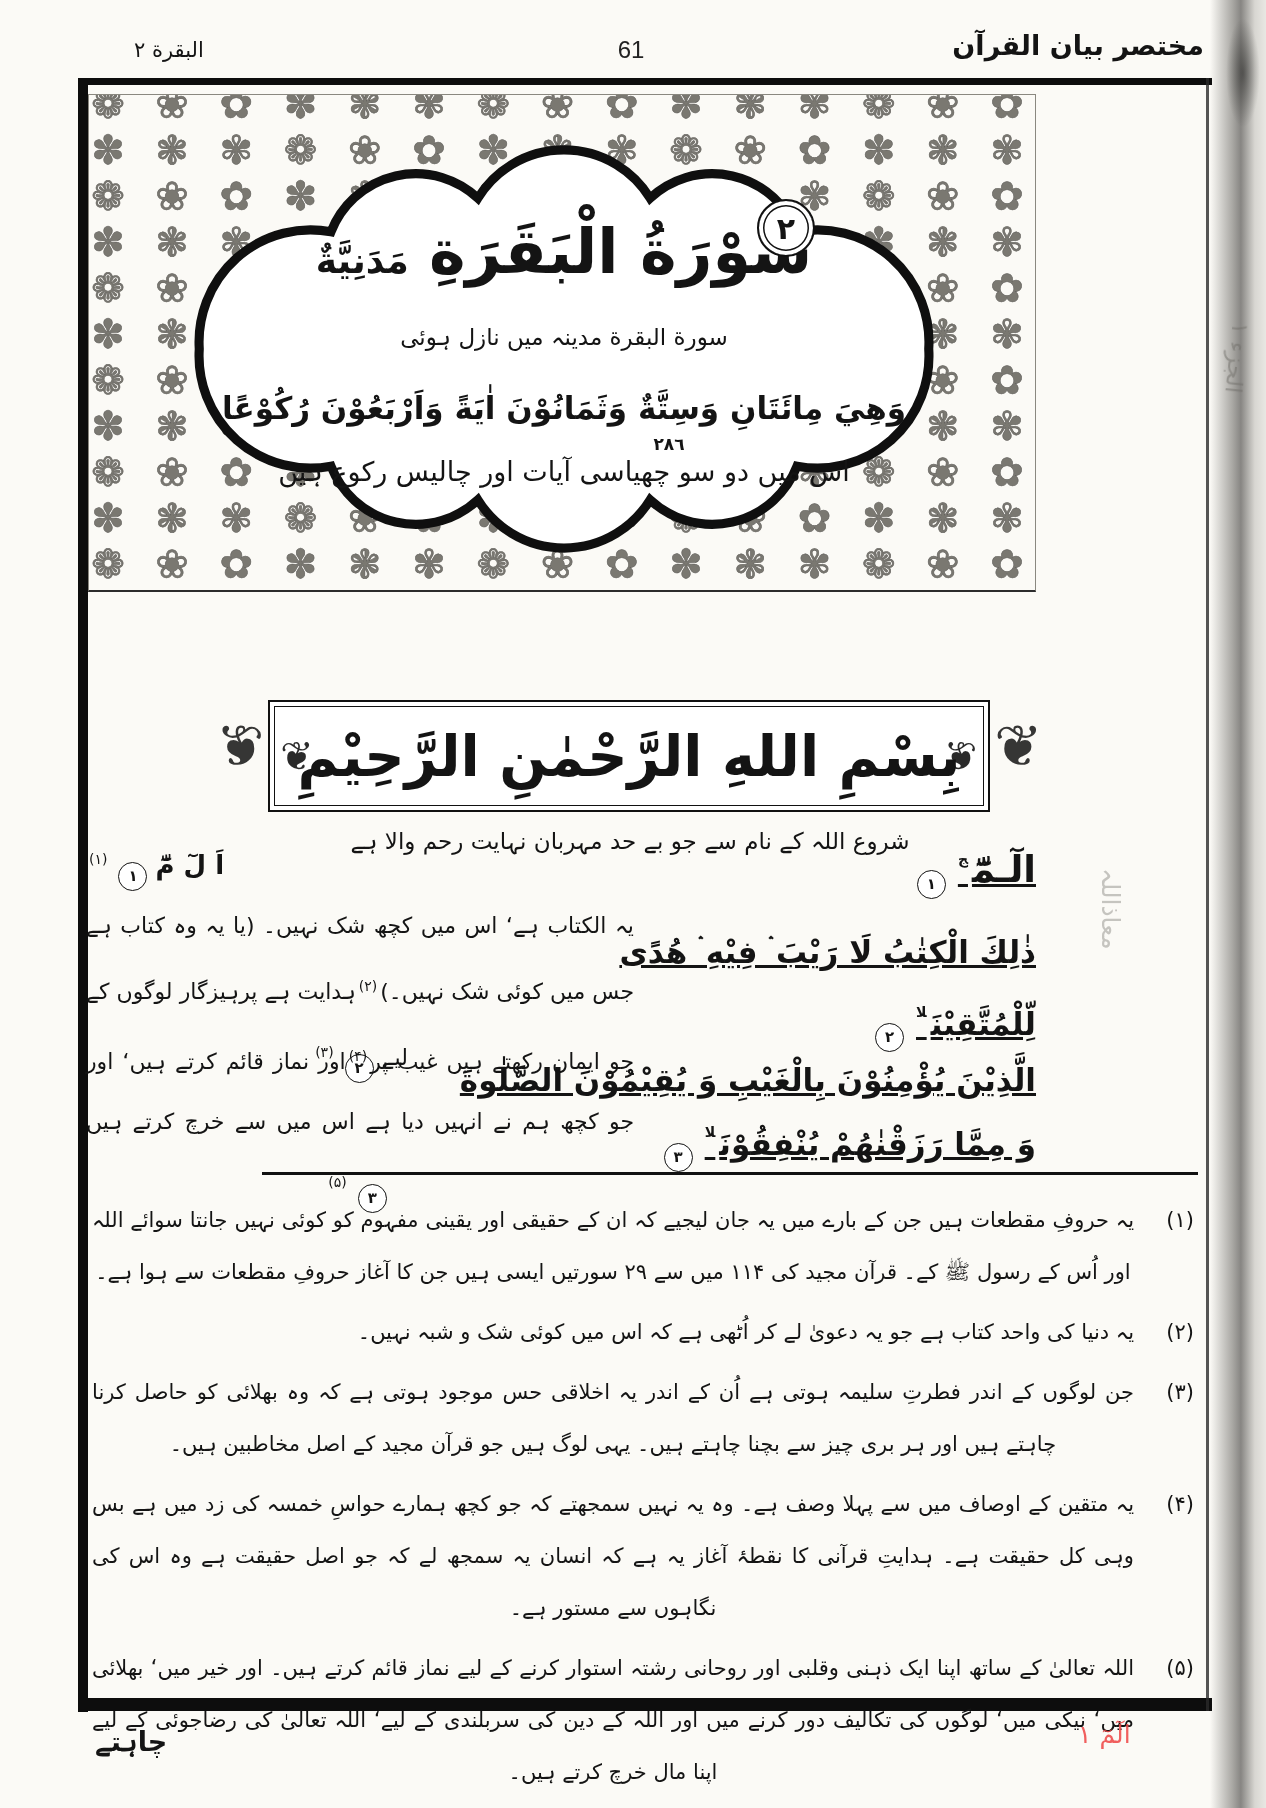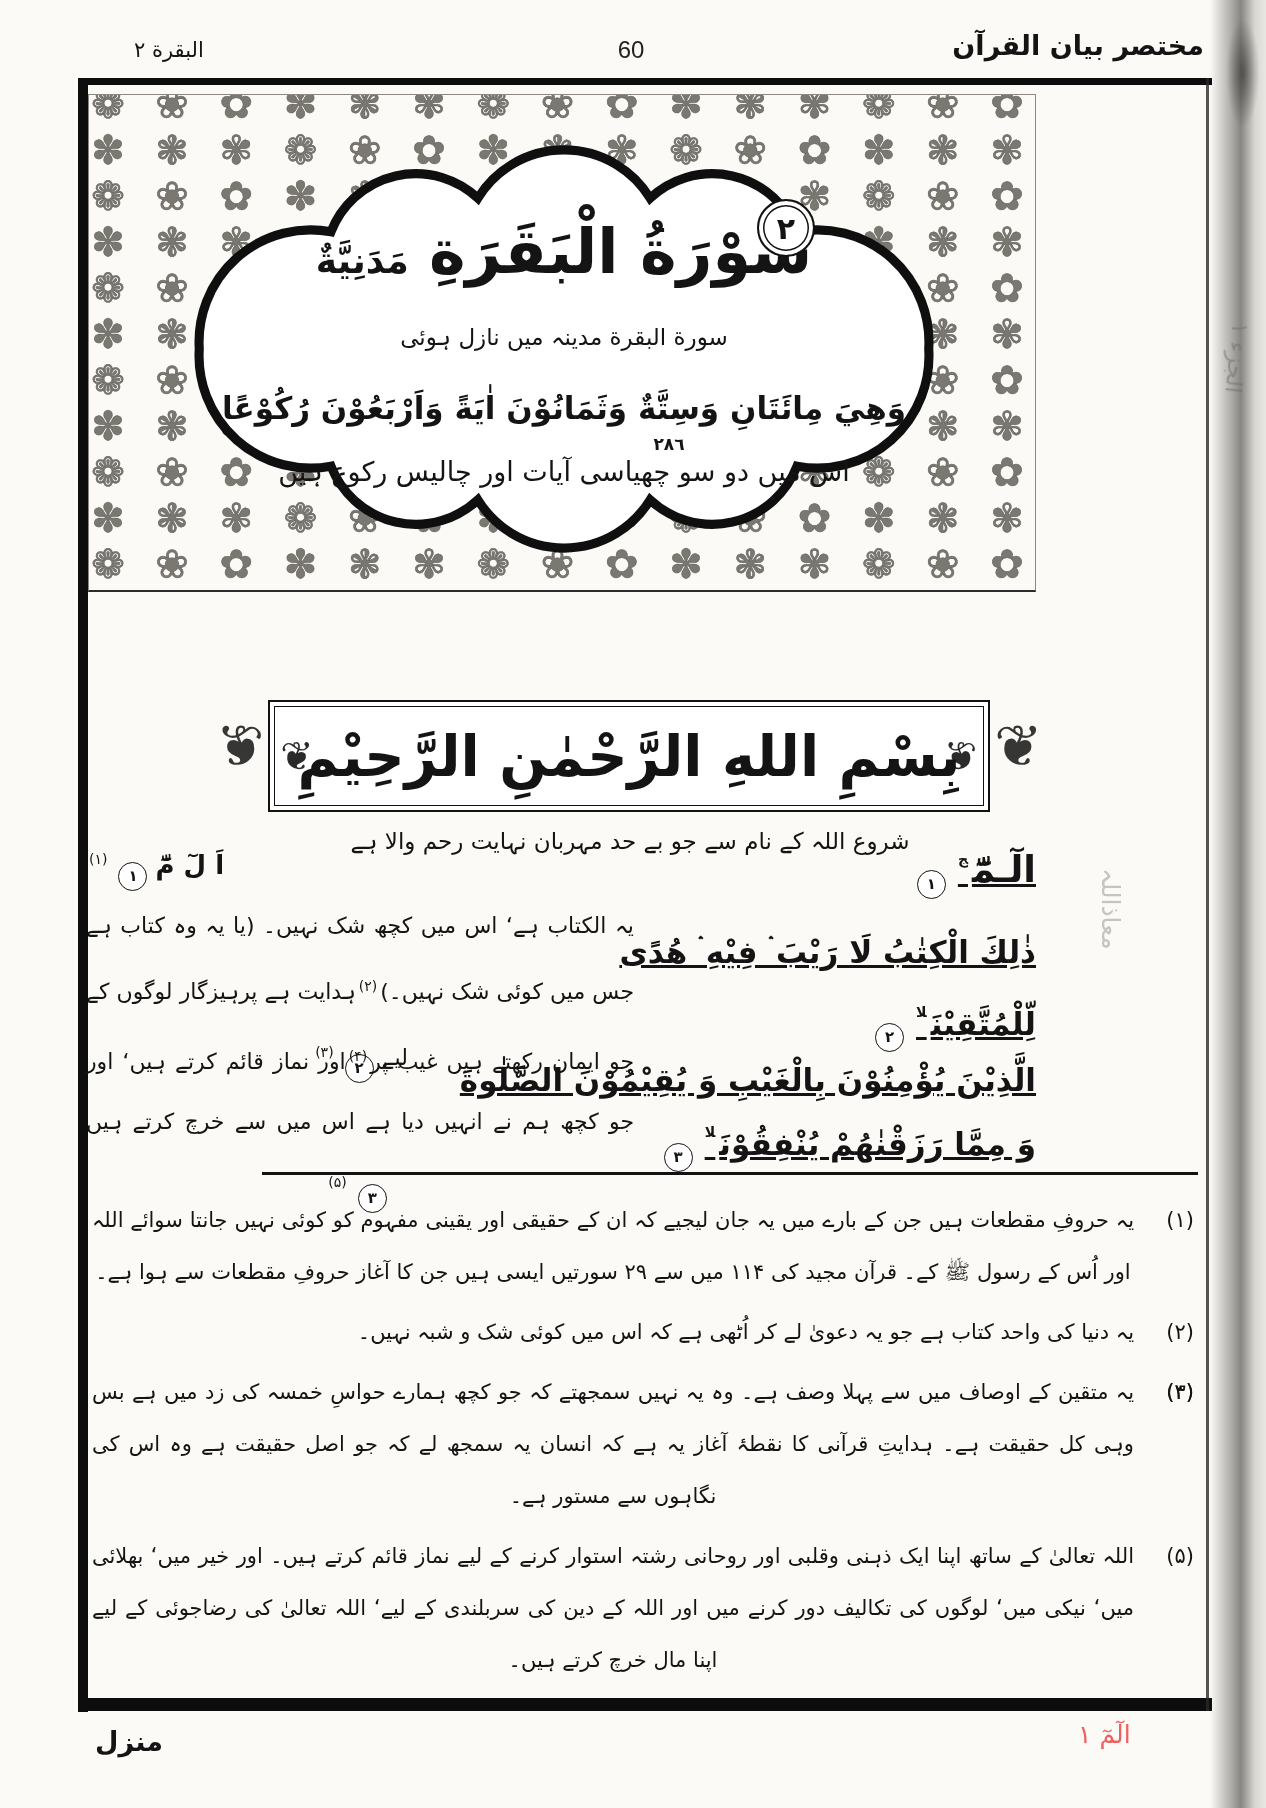--- a/index.html
+++ b/index.html
@@ -91,21 +91,21 @@
   .foot-left{position:absolute;left:95px;top:1726px;font-size:27px;font-weight:bold;}
   .foot-right{position:absolute;left:1078px;top:1720px;font-size:25px;color:#ef4444;
     filter:blur(.4px);opacity:.85;}
 </style>
 </head>
 <body>
 
 <div class="page" data-name="scanned-book-page">
 
   <div class="hdr-right" data-name="booklet-title">مختصر بيان القرآن</div>
-  <div class="hdr-center" data-name="page-number">60</div>
+  <div class="hdr-center" data-name="page-number">61</div>
   <div class="hdr-left" data-name="surah-reference">البقرة ۲</div>
   <div class="rule-top" data-name="header-rule"></div>
   <div class="bar-left" data-name="left-frame-bar"></div>
   <div class="bar-bottom" data-name="bottom-frame-bar"></div>
   <div class="line-right" data-name="right-frame-line"></div>
 
   <div class="gutter" data-name="book-gutter-shadow"></div>
   <div class="gutter-smudge" data-name="scan-smudge"></div>
   <div class="margin-note top" data-name="handwritten-margin-note">الجزء ۱</div>
   <div class="margin-note mid" data-name="faded-margin-note">معاذاللہ</div>
@@ -179,27 +179,28 @@
     <div class="fn" data-name="footnote">
       <span class="fn-num" data-name="footnote-number">(۱)</span>
       <span data-name="footnote-text">یہ حروفِ مقطعات ہیں جن کے بارے میں یہ جان لیجیے کہ ان کے حقیقی اور یقینی مفہوم کو کوئی نہیں جانتا سوائے اللہ اور اُس کے رسول ﷺ کے۔ قرآن مجید کی ۱۱۴ میں سے ۲۹ سورتیں ایسی ہیں جن کا آغاز حروفِ مقطعات سے ہوا ہے۔</span>
     </div>
     <div class="fn single" data-name="footnote">
       <span class="fn-num" data-name="footnote-number">(۲)</span>
       <span data-name="footnote-text">یہ دنیا کی واحد کتاب ہے جو یہ دعویٰ لے کر اُٹھی ہے کہ اس میں کوئی شک و شبہ نہیں۔</span>
     </div>
     <div class="fn" data-name="footnote">
       <span class="fn-num" data-name="footnote-number">(۳)</span>
+      <span data-name="footnote-text">جن لوگوں کے اندر فطرتِ سلیمہ ہوتی ہے اُن کے اندر یہ اخلاقی حس موجود ہوتی ہے کہ وہ بھلائی کو حاصل کرنا چاہتے ہیں اور ہر بری چیز سے بچنا چاہتے ہیں۔ یہی لوگ ہیں جو قرآن مجید کے اصل مخاطبین ہیں۔</span>
     </div>
     <div class="fn" data-name="footnote">
       <span class="fn-num" data-name="footnote-number">(۴)</span>
       <span data-name="footnote-text">یہ متقین کے اوصاف میں سے پہلا وصف ہے۔ وہ یہ نہیں سمجھتے کہ جو کچھ ہمارے حواسِ خمسہ کی زد میں ہے بس وہی کل حقیقت ہے۔ ہدایتِ قرآنی کا نقطۂ آغاز یہ ہے کہ انسان یہ سمجھ لے کہ جو اصل حقیقت ہے وہ اس کی نگاہوں سے مستور ہے۔</span>
     </div>
     <div class="fn" data-name="footnote">
       <span class="fn-num" data-name="footnote-number">(۵)</span>
       <span data-name="footnote-text">اللہ تعالیٰ کے ساتھ اپنا ایک ذہنی وقلبی اور روحانی رشتہ استوار کرنے کے لیے نماز قائم کرتے ہیں۔ اور خیر میں‘ بھلائی میں‘ نیکی میں‘ لوگوں کی تکالیف دور کرنے میں اور اللہ کے دین کی سربلندی کے لیے‘ اللہ تعالیٰ کی رضاجوئی کے لیے اپنا مال خرچ کرتے ہیں۔</span>
     </div>
   </div>
 
-  <div class="foot-left" data-name="manzil-label">منزل</div>
+  <div class="foot-left" data-name="manzil-label">چاہتے</div>
   <div class="foot-right" data-name="juz-catchword-faded">الٓمٓ ۱</div>
 
 </div>
 
 </body></html>

